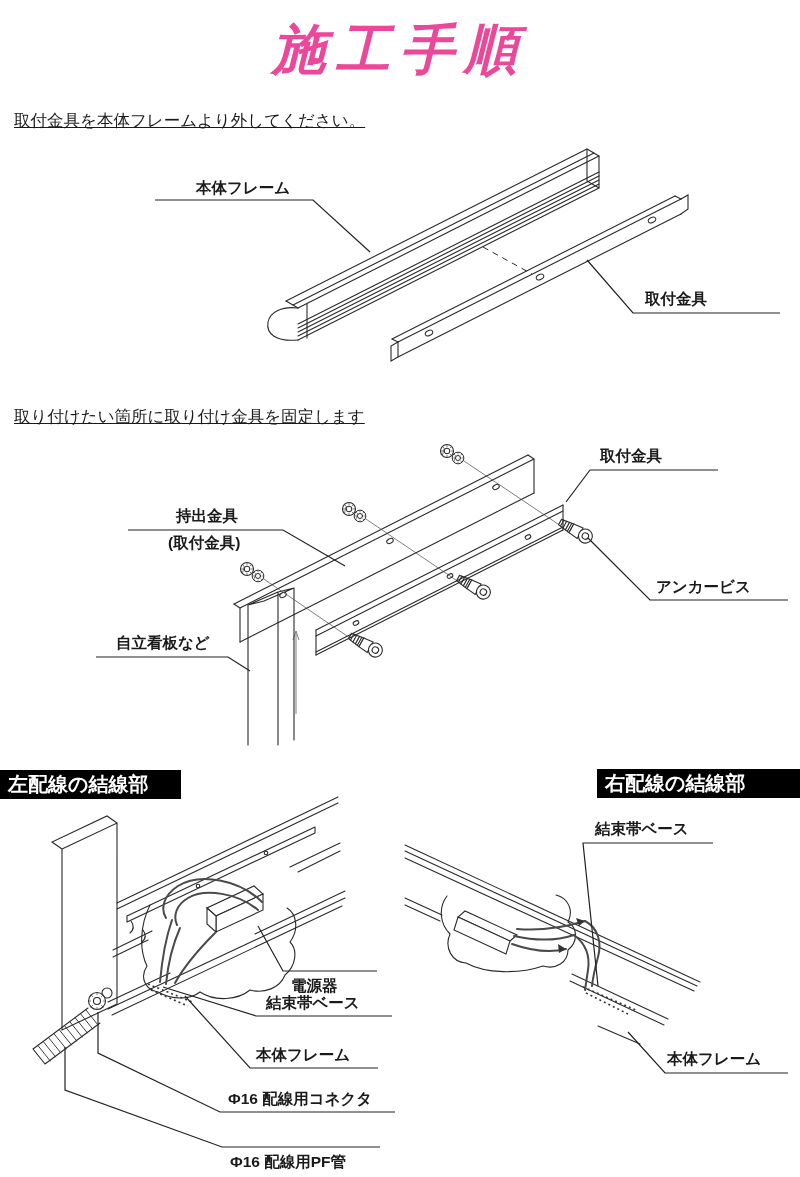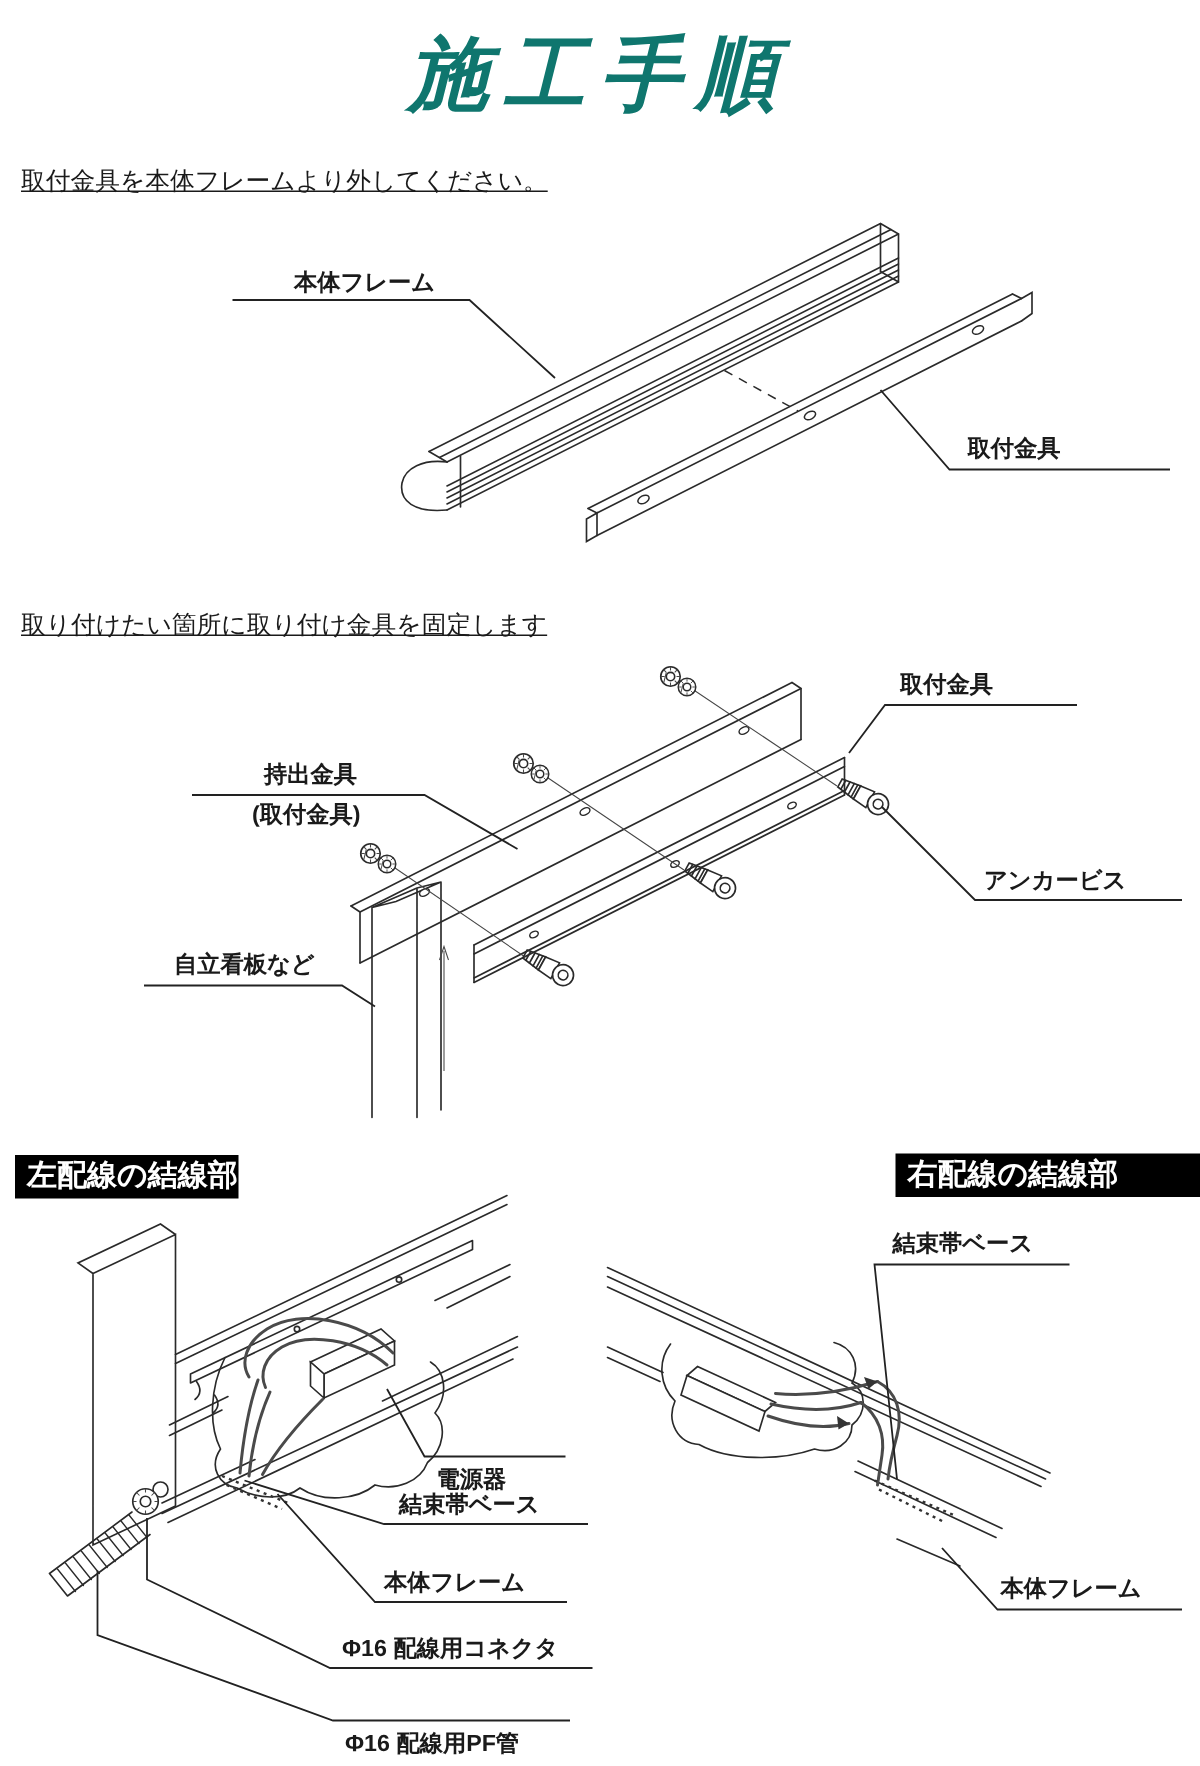--- a/index.html
+++ b/index.html
@@ -1,19 +1,19 @@
 <!DOCTYPE html>
 <html><head>
 <meta charset="utf-8">
 <style>
   html,body{margin:0;padding:0;background:#fff;}
   .page{position:relative;width:800px;height:1177px;background:#ffffff;overflow:hidden;
         font-family:"Liberation Sans",sans-serif;color:#1a1a1a;}
   .title{position:absolute;top:14px;left:0;width:100%;margin:0;text-align:center;
-         font-size:54px;font-weight:900;font-style:italic;letter-spacing:10px;color:#0f766e;}
+         font-size:54px;font-weight:900;font-style:italic;letter-spacing:10px;color:#ec4899;}
   .instr{position:absolute;font-size:16.5px;color:#1a1a1a;white-space:nowrap;text-decoration:underline;}
   .lbl{position:absolute;font-size:15.5px;color:#1a1a1a;white-space:nowrap;font-weight:bold;}
   .hdr{position:absolute;background:#000;color:#fff;font-size:20px;font-weight:bold;
        line-height:29px;height:29px;padding:0 8px;white-space:nowrap;box-sizing:border-box;}
   .art{position:absolute;left:0;top:0;}
   .ln{stroke:#2a2a2a;stroke-width:1.1;fill:none;stroke-linecap:round;}
   .lnf{stroke:#2a2a2a;stroke-width:1.1;fill:#ffffff;}
   .thin{stroke:#474747;stroke-width:0.7;fill:none;}
   .wire{stroke:#4a4a4a;stroke-width:2;fill:none;stroke-linecap:round;}
   .leader{stroke:#222;stroke-width:1.2;fill:none;}
@@ -189,21 +189,21 @@
 
   <div class="lbl" style="left:196px;top:178px">本体フレーム</div>
   <div class="lbl" style="left:645px;top:289px">取付金具</div>
 
   <div class="lbl" style="left:600px;top:446px">取付金具</div>
   <div class="lbl" style="left:176px;top:506px">持出金具</div>
   <div class="lbl" style="left:168px;top:533px">(取付金具)</div>
   <div class="lbl" style="left:656px;top:577px">アンカービス</div>
   <div class="lbl" style="left:116px;top:633px">自立看板など</div>
 
-  <div class="hdr" style="left:10px;top:770px;width:149px">左配線の結線部</div>
+  <div class="hdr" style="left:0;top:770px;width:181px">左配線の結線部</div>
   <div class="hdr" style="left:597px;top:769px;width:230px">右配線の結線部</div>
 
   <div class="lbl" style="left:291px;top:976px">電源器</div>
   <div class="lbl" style="left:266px;top:993px">結束帯ベース</div>
   <div class="lbl" style="left:256px;top:1045px">本体フレーム</div>
   <div class="lbl" style="left:228px;top:1089px">Φ16 配線用コネクタ</div>
   <div class="lbl" style="left:230px;top:1152px">Φ16 配線用PF管</div>
 
   <div class="lbl" style="left:595px;top:819px">結束帯ベース</div>
   <div class="lbl" style="left:667px;top:1049px">本体フレーム</div>

